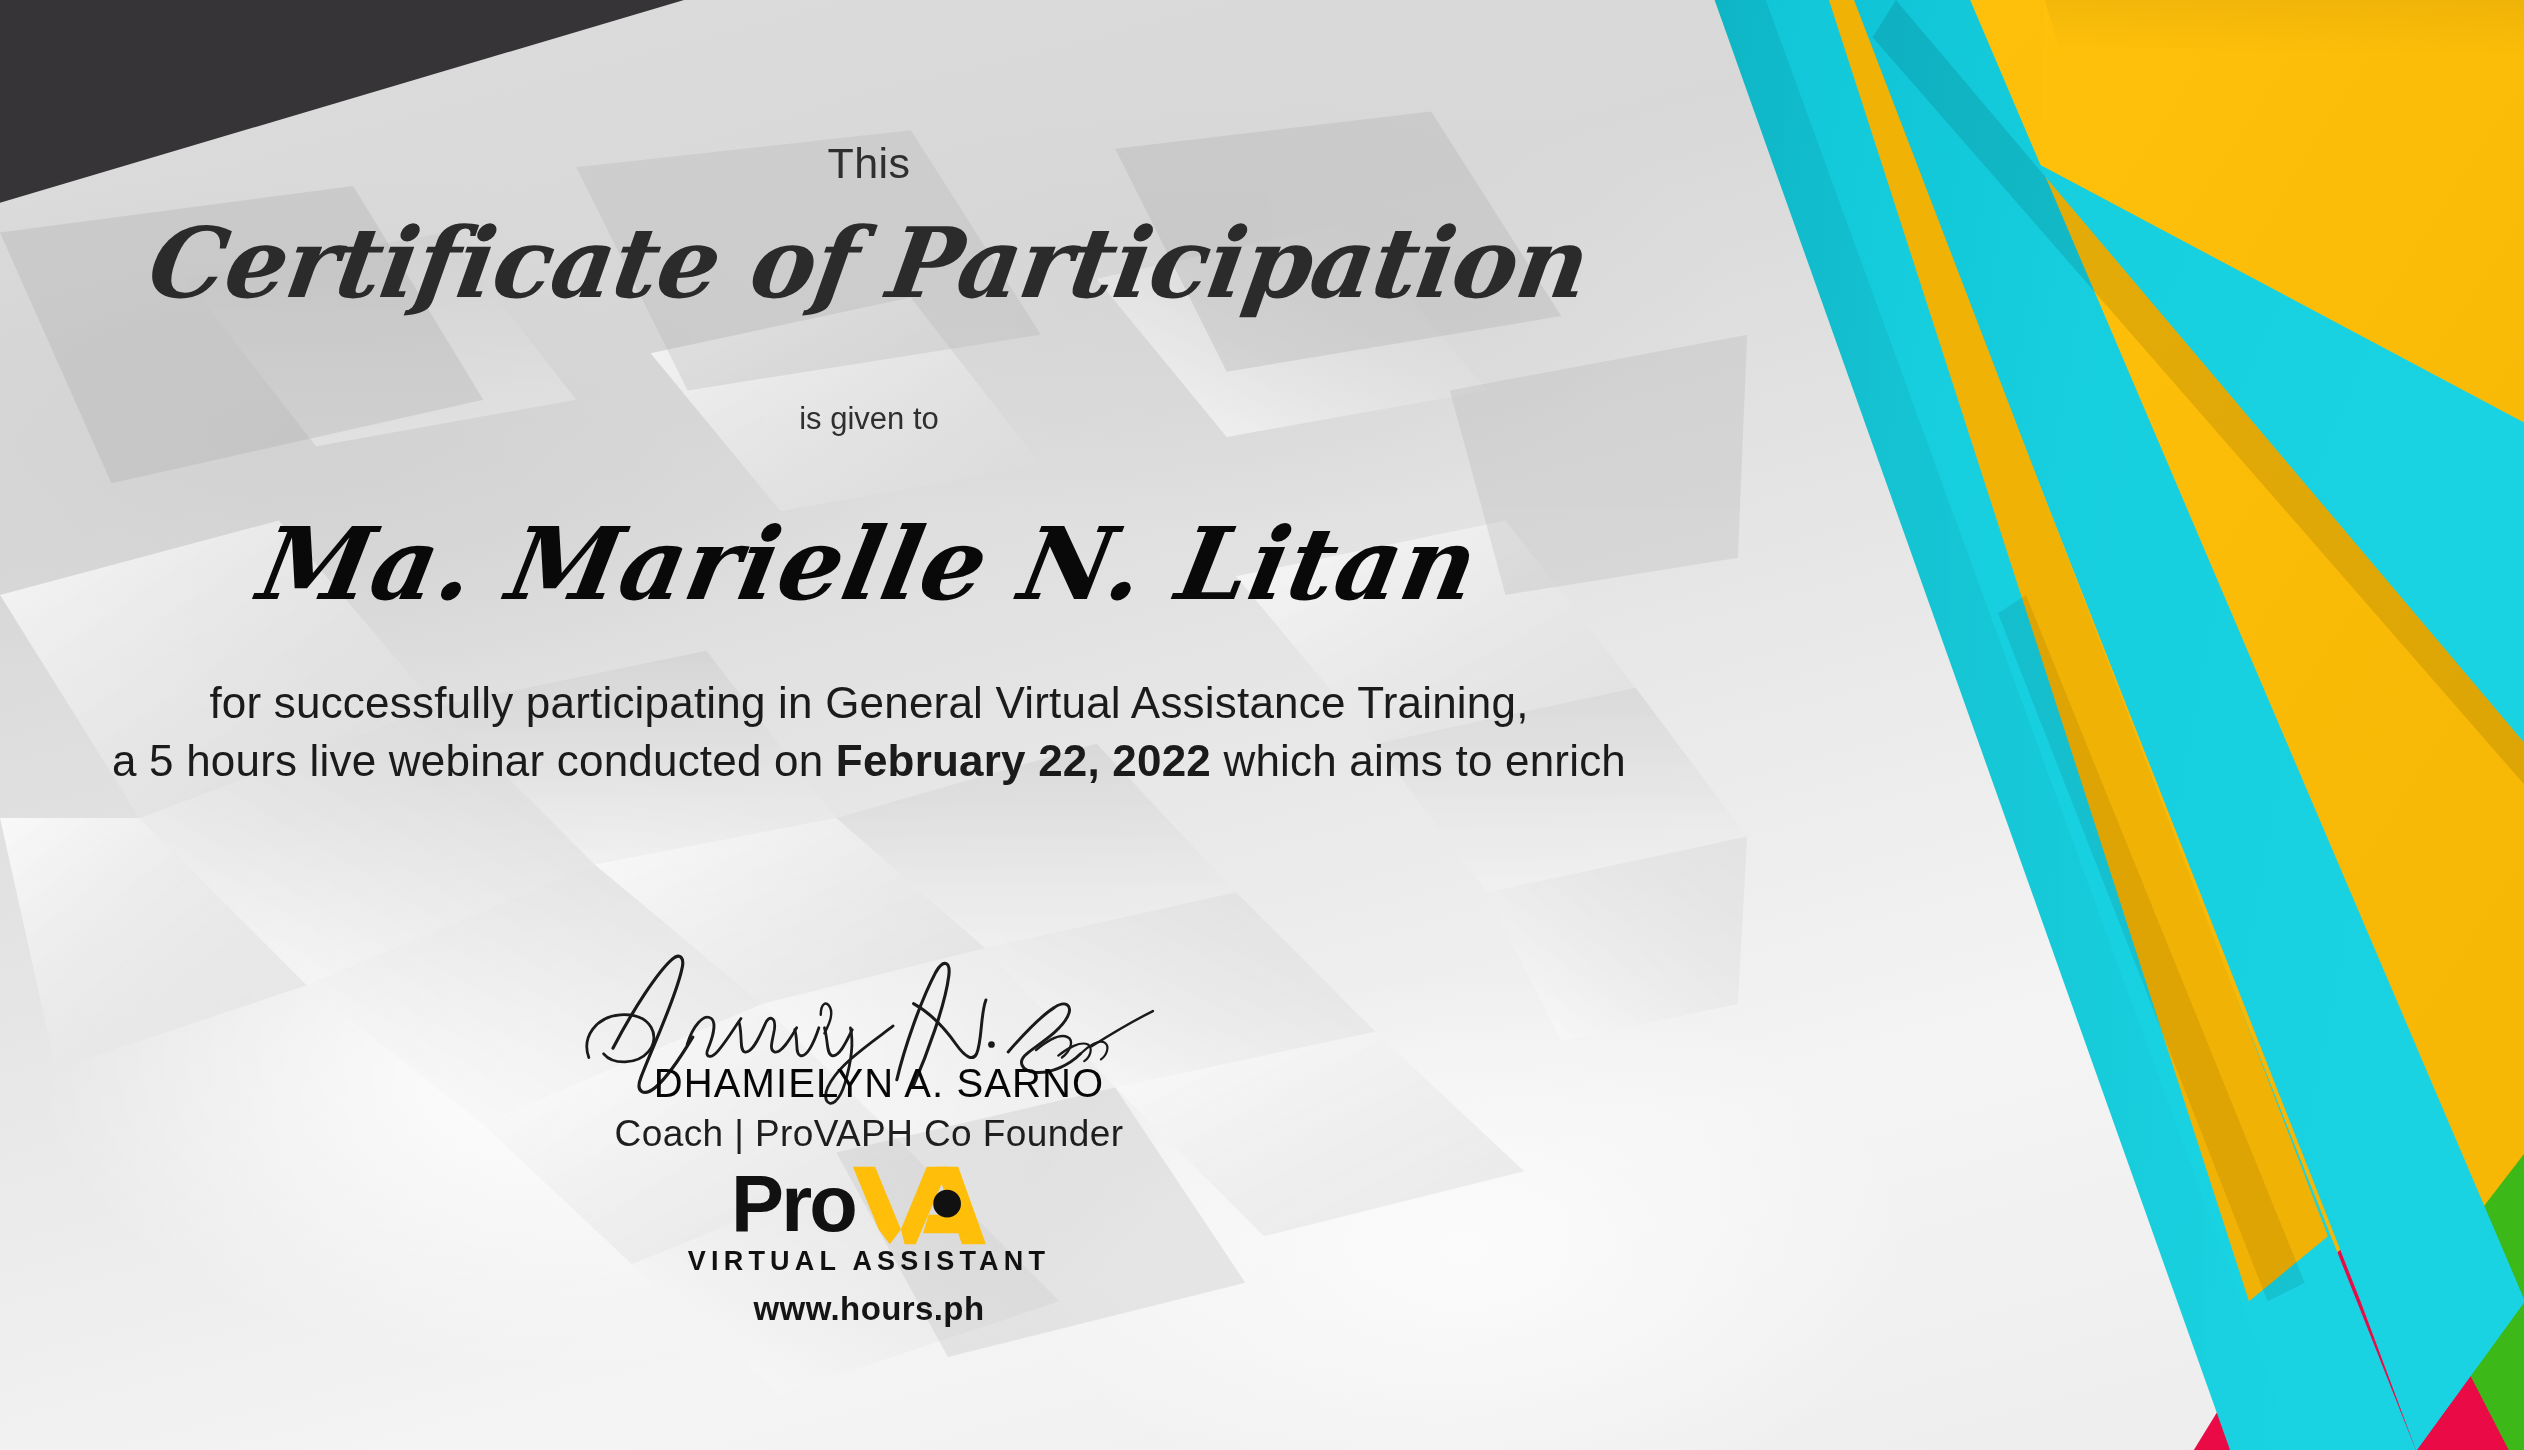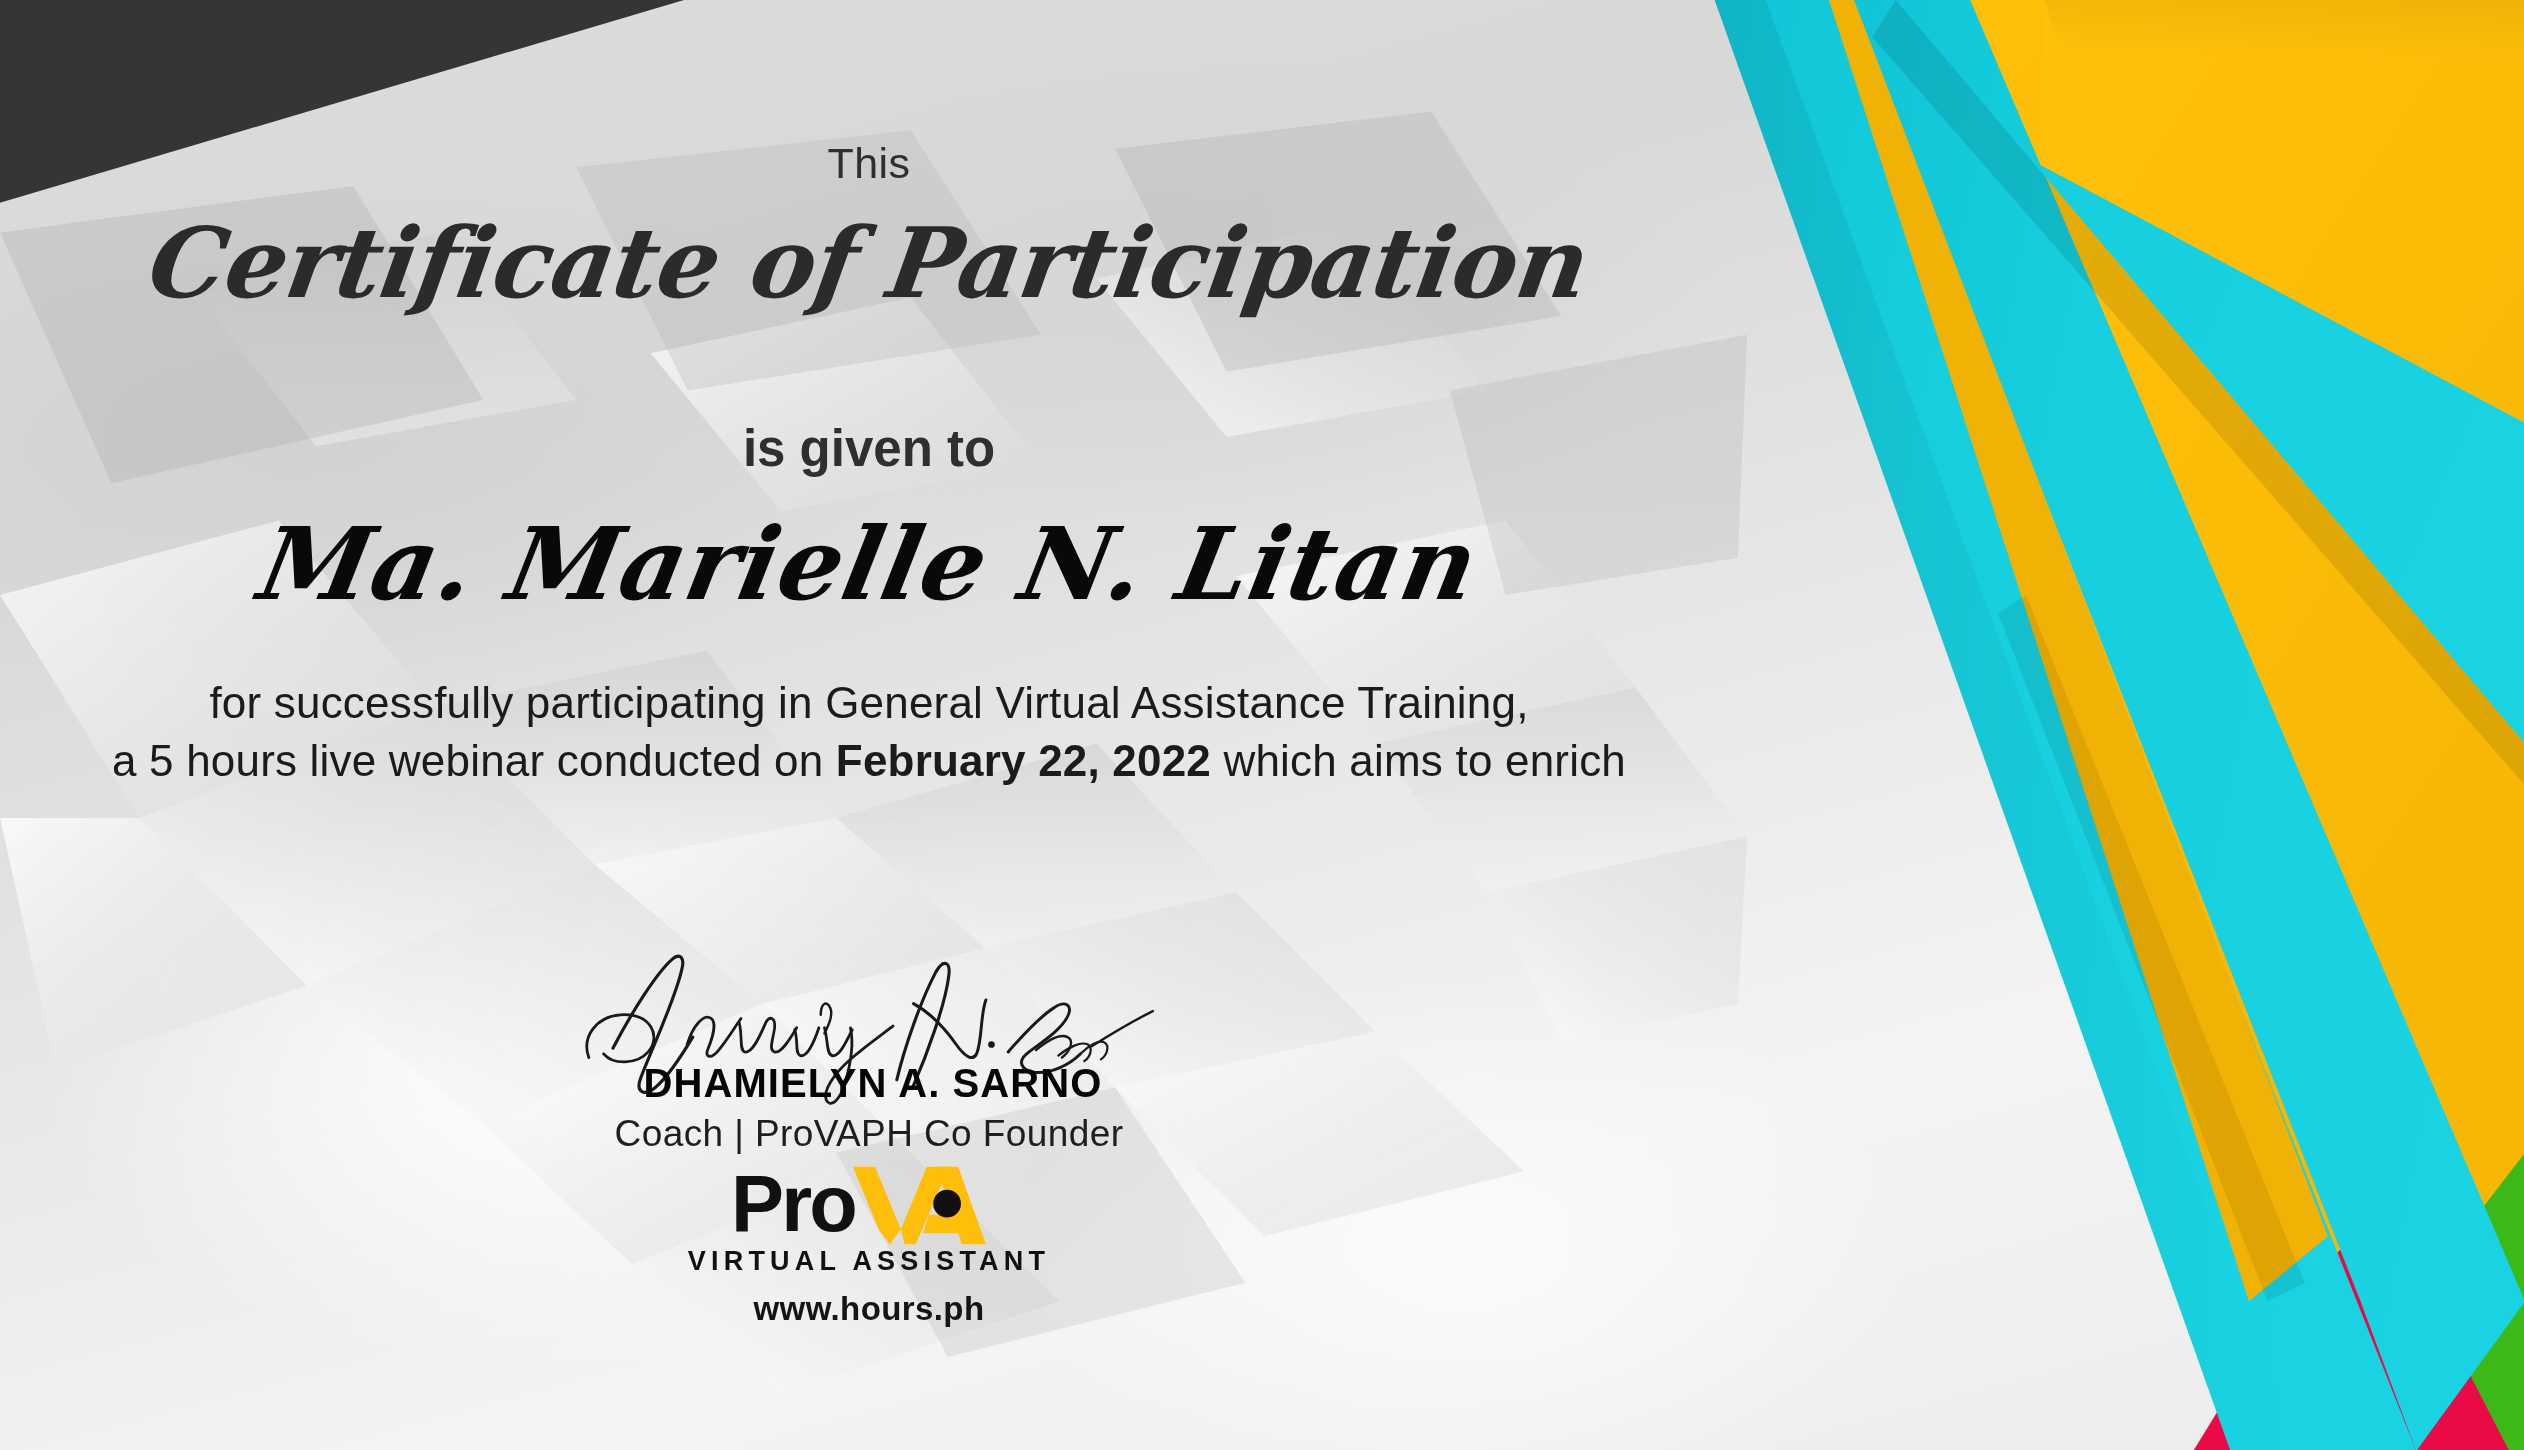--- a/index.html
+++ b/index.html
@@ -78,24 +78,23 @@
     letter-spacing: -0.9px;
     transform: skewX(-9deg);
     white-space: nowrap;
   }
 
   .line-given {
     position: absolute;
     top: 401px;
     left: 0;
     width: 100%;
-    font-size: 51px;
-    font-weight: 700;
+    font-size: 31px;
+    font-weight: 400;
     color: #2f2f2f;
-    margin-top: 18px;
   }
 
   .recipient {
     position: absolute;
     top: 505px;
     left: 0;
     width: 100%;
     font-family: "DejaVu Serif", serif;
     font-size: 100px;
     font-weight: 700;
@@ -132,24 +131,24 @@
     position: absolute;
     top: 0;
     left: 50%;
     transform: translateX(-50%);
     width: 595px;
     height: 167px;
   }
   .sig-name {
     position: absolute;
     top: 113px;
-    left: 4px;
+    left: 10px;
     width: 100%;
     font-size: 40px;
-    font-weight: 700;
+    font-weight: 400;
     color: #060606;
     letter-spacing: 1.1px;
   }
   .sig-role {
     position: absolute;
     top: 165px;
     left: 0;
     width: 100%;
     font-size: 37px;
     font-weight: 300;

